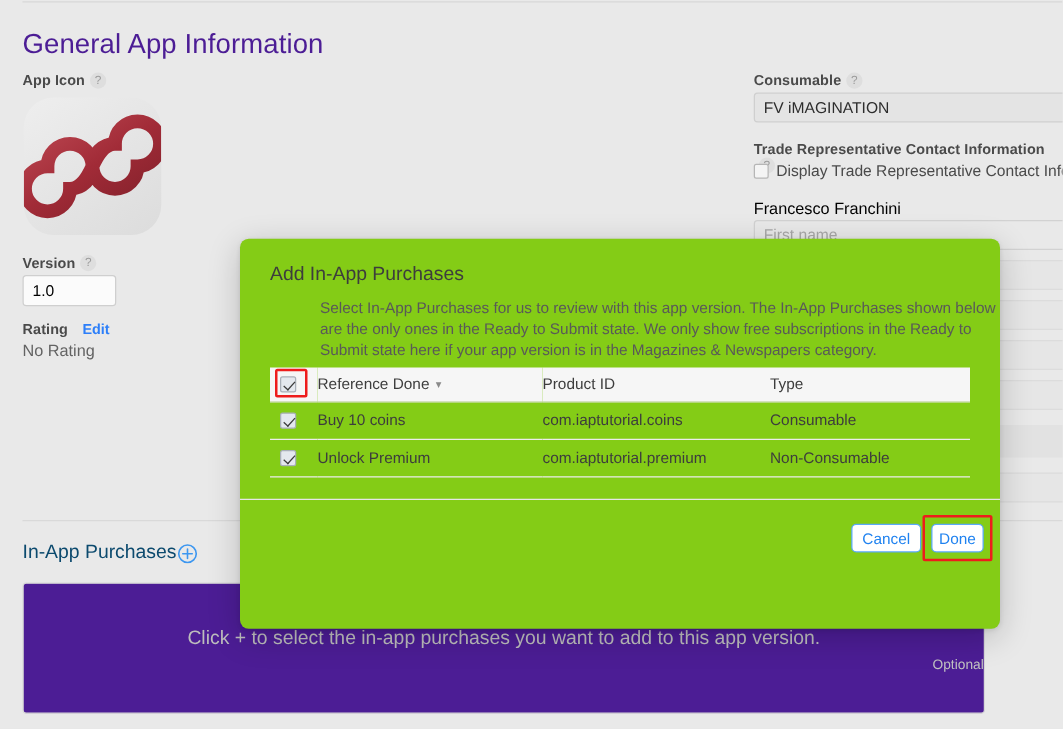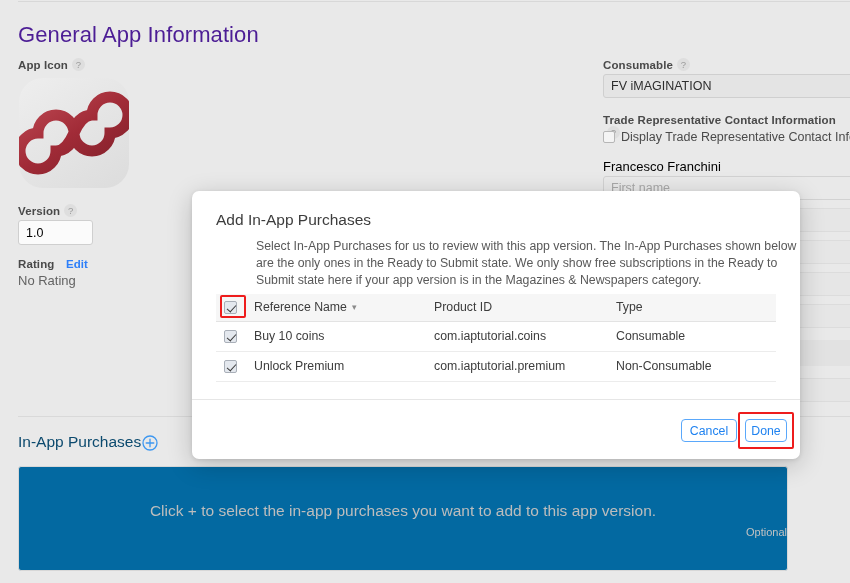--- a/index.html
+++ b/index.html
@@ -119,36 +119,36 @@
     position: absolute; left: 18px; top: 433px;
     font-size: 15.5px; color: #0c4a6e;
   }
   .iap-plus {
     position: absolute; left: 142px; top: 435px;
     width: 16px; height: 16px; cursor: pointer;
   }
   .dropzone {
     position: absolute; left: 18px; top: 466px;
     width: 770px; height: 105px;
-    background: #0369a1; border: 1px solid #d7d7d7; border-radius: 3px;
+    background: #4c1d95; border: 1px solid #d7d7d7; border-radius: 3px;
   }
   .dropzone-text {
     position: absolute; width: 100%; top: 35px; text-align: center;
     font-size: 15.5px; color: #bdbdbd;
   }
   .dropzone-sub {
     position: absolute; width: 100%; top: 59px; text-align: right;
     font-size: 11px; color: #c2c2c2;
   }
 
   
   .modal {
     position: absolute; left: 192px; top: 191px;
-    width: 608px; height: 268px;
-    background: #ffffff; border-radius: 7px;
+    width: 608px; height: 312px;
+    background: #84cc16; border-radius: 7px;
     box-shadow: 0 6px 26px rgba(0,0,0,0.20), 0 1px 4px rgba(0,0,0,0.10);
     overflow: hidden;
   }
   .modal-title {
     position: absolute; left: 24px; top: 20px;
     font-size: 15.5px; color: #3d3d3d; font-weight: 400;
   }
   .modal-desc {
     position: absolute; left: 24px; top: 47px; width: 552px;
     font-size: 12.3px; line-height: 17px; color: #595959; margin-left: 40px;
@@ -285,21 +285,21 @@
     <div class="modal-desc">Select In-App Purchases for us to review with this app version. The In-App Purchases shown below are the only ones in the Ready to Submit state. We only show free subscriptions in the Ready to Submit state here if your app version is in the Magazines &amp; Newspapers category.</div>
 
     <table class="iap-table">
       <thead>
         <tr>
           <th class="col-check">
             <span class="cb"></span>
           </th>
           <th class="col-name">
             <span class="hdr-name-wrap">
-              <span>Reference Name</span>
+              <span>Reference Done</span>
               <span class="chev">▾</span>
             </span>
           </th>
           <th class="col-pid">Product ID</th>
           <th>Type</th>
         </tr>
       </thead>
       <tbody>
         <tr>
           <td class="col-check">

